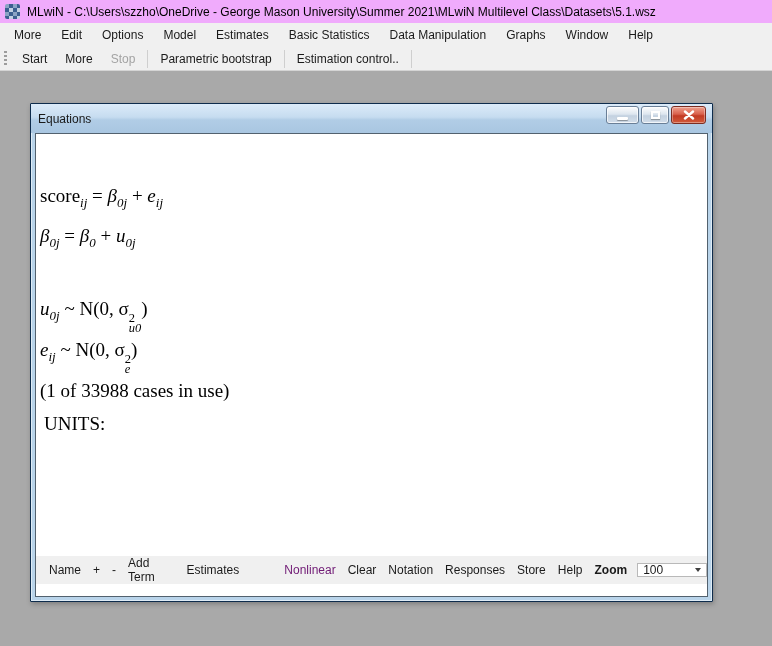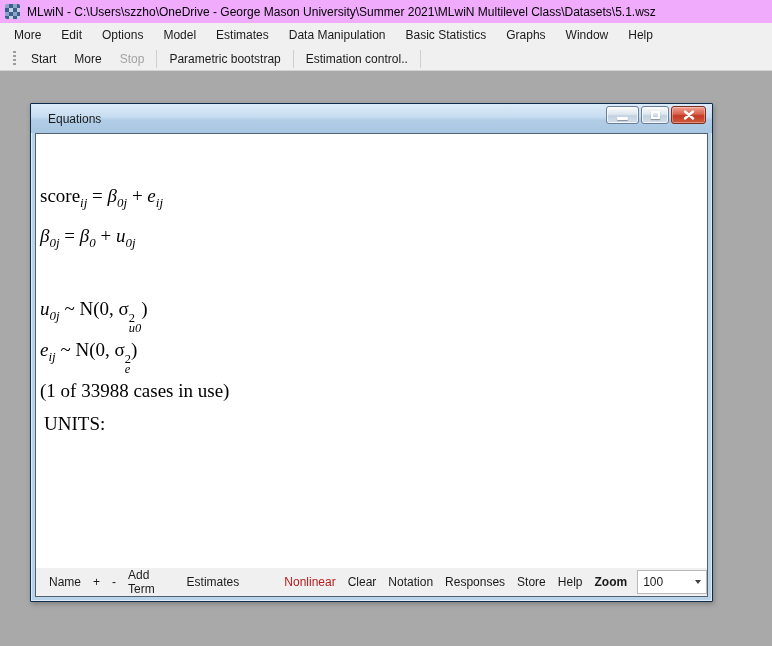--- a/index.html
+++ b/index.html
@@ -23,42 +23,42 @@
   }
   .apptitle { font-size: 12px; color: #000; white-space: nowrap; }
   .menubar {
     height: 24px; background: #f0f0f0;
     display: flex; align-items: stretch; padding-left: 4px;
     font-size: 12px; color: #1a1a1a;
   }
   .menuitem { display: flex; align-items: center; padding: 0 10px; cursor: default; }
   .toolbar {
     height: 24px; background: #f0f0f0; border-bottom: 1px solid #d4d4d4;
-    display: flex; align-items: center; padding-left: 12px;
+    display: flex; align-items: center; padding-left: 3px;
     font-size: 12px; color: #1a1a1a; text-align: center;
   }
   .grip {
     width: 3px; height: 16px; margin: 0 6px 0 1px;
     background-image: repeating-linear-gradient(180deg, #9d9d9d 0 2px, transparent 2px 4px);
   }
   .tbtn { padding: 0 9px; display: flex; align-items: center; height: 22px; }
   .tbtn.disabled { color: #a3a3a3; }
   .tsep { width: 1px; height: 18px; background: #cfcfcf; margin: 0 3px; }
   
   .desktop { position: absolute; left: 0; top: 72px; right: 0; bottom: 0; background: #a9a9a9; }
   
   .eqwin {
     position: absolute; left: 30px; top: 31px; width: 683px; height: 499px;
     background: #b9d4ea; border: 1px solid #0e2c4c; border-radius: 1px;
     box-shadow: inset 0 0 0 1px rgba(255,255,255,.55), 1px 2px 5px rgba(0,0,0,.25);
   }
   .eqtitle {
     height: 29px;
     background: linear-gradient(180deg, #dcebf9 0%, #c6dcf0 45%, #b1cde6 55%, #a9c6e1 100%);
-    display: flex; align-items: center; padding-left: 17px;
+    display: flex; align-items: center; padding-left: 7px;
     font-size: 12px; color: #1a1a1a; position: relative;
   }
   .winbtns { position: absolute; top: 2px; right: 6px; display: flex; gap: 2px; }
   .wbtn {
     height: 18px; border: 1px solid #6a7f97; border-radius: 3px;
     display: flex; align-items: center; justify-content: center;
     background: linear-gradient(180deg, #fdfdfd 0%, #dde6ef 45%, #c3d1e0 55%, #d3deea 100%);
     box-shadow: inset 0 0 0 1px rgba(255,255,255,.7);
   }
   .wbtn.min { width: 33px; } .wbtn.max { width: 28px; }
@@ -87,29 +87,29 @@
   .it { font-style: italic; }
   .sb { font-style: italic; font-size: 13px; vertical-align: -5px; }
   .stk {
     display: inline-flex; flex-direction: column; align-items: flex-start;
     font-size: 12.5px; line-height: 10px; vertical-align: -7px;
   }
   .stk-sup { font-style: normal; }
   .stk-sub { font-style: italic; }
   
   .eqtb {
-    position: absolute; left: 0; right: 0; bottom: 0; height: 28px;
+    position: absolute; left: 0; right: 0; bottom: 12px; height: 28px;
     background: #f0f0f0; display: flex; align-items: center;
     padding-left: 7px; font-size: 12px; color: #1a1a1a;
   }
   .ebtn { padding: 0 6px; }
-  .ebtn.disabled { color: #b91c1c; margin-left: 33px; }
+  .ebtn.disabled { color: #701a75; margin-left: 33px; }
   .ebtn.bold { font-weight: bold; padding-right: 2px; }
   .combo {
-    width: 76px; height: 24px; background: #fff; border: 1px solid #b9b9b9;
+    width: 76px; height: 14px; background: #fff; border: 1px solid #b9b9b9;
     display: flex; align-items: center; margin-left: 8px; padding-left: 5px;
   }
   .combo-val { flex: 1 1 auto; font-size: 12px; }
   .arrow-down {
     width: 0; height: 0; margin-right: 5px;
     border-left: 3.5px solid transparent; border-right: 3.5px solid transparent;
     border-top: 4px solid #3f3f3f;
   }
 </style>
 </head>
@@ -121,22 +121,22 @@
     <span class="appicon"></span>
     <span class="apptitle">MLwiN - C:\Users\szzho\OneDrive - George Mason University\Summer 2021\MLwiN Multilevel Class\Datasets\5.1.wsz</span>
   </div>
 
   <div class="menubar">
     <div class="menuitem">More</div>
     <div class="menuitem">Edit</div>
     <div class="menuitem">Options</div>
     <div class="menuitem">Model</div>
     <div class="menuitem">Estimates</div>
+    <div class="menuitem">Basic Statistics</div>
     <div class="menuitem">Data Manipulation</div>
-    <div class="menuitem">Basic Statistics</div>
     <div class="menuitem">Graphs</div>
     <div class="menuitem">Window</div>
     <div class="menuitem">Help</div>
   </div>
 
   <div class="toolbar">
     <div class="grip"></div>
     <div class="tbtn">Start</div>
     <div class="tbtn">More</div>
     <div class="tbtn disabled">Stop</div>

